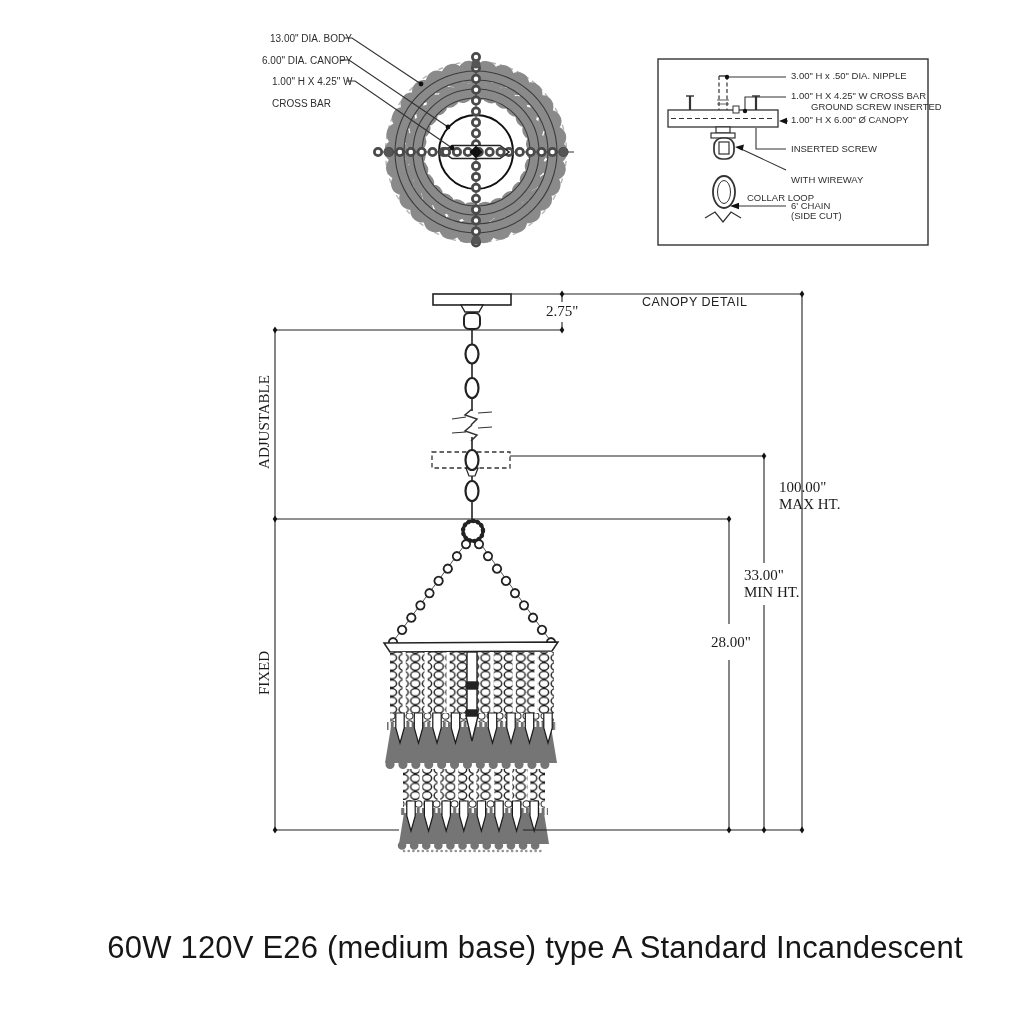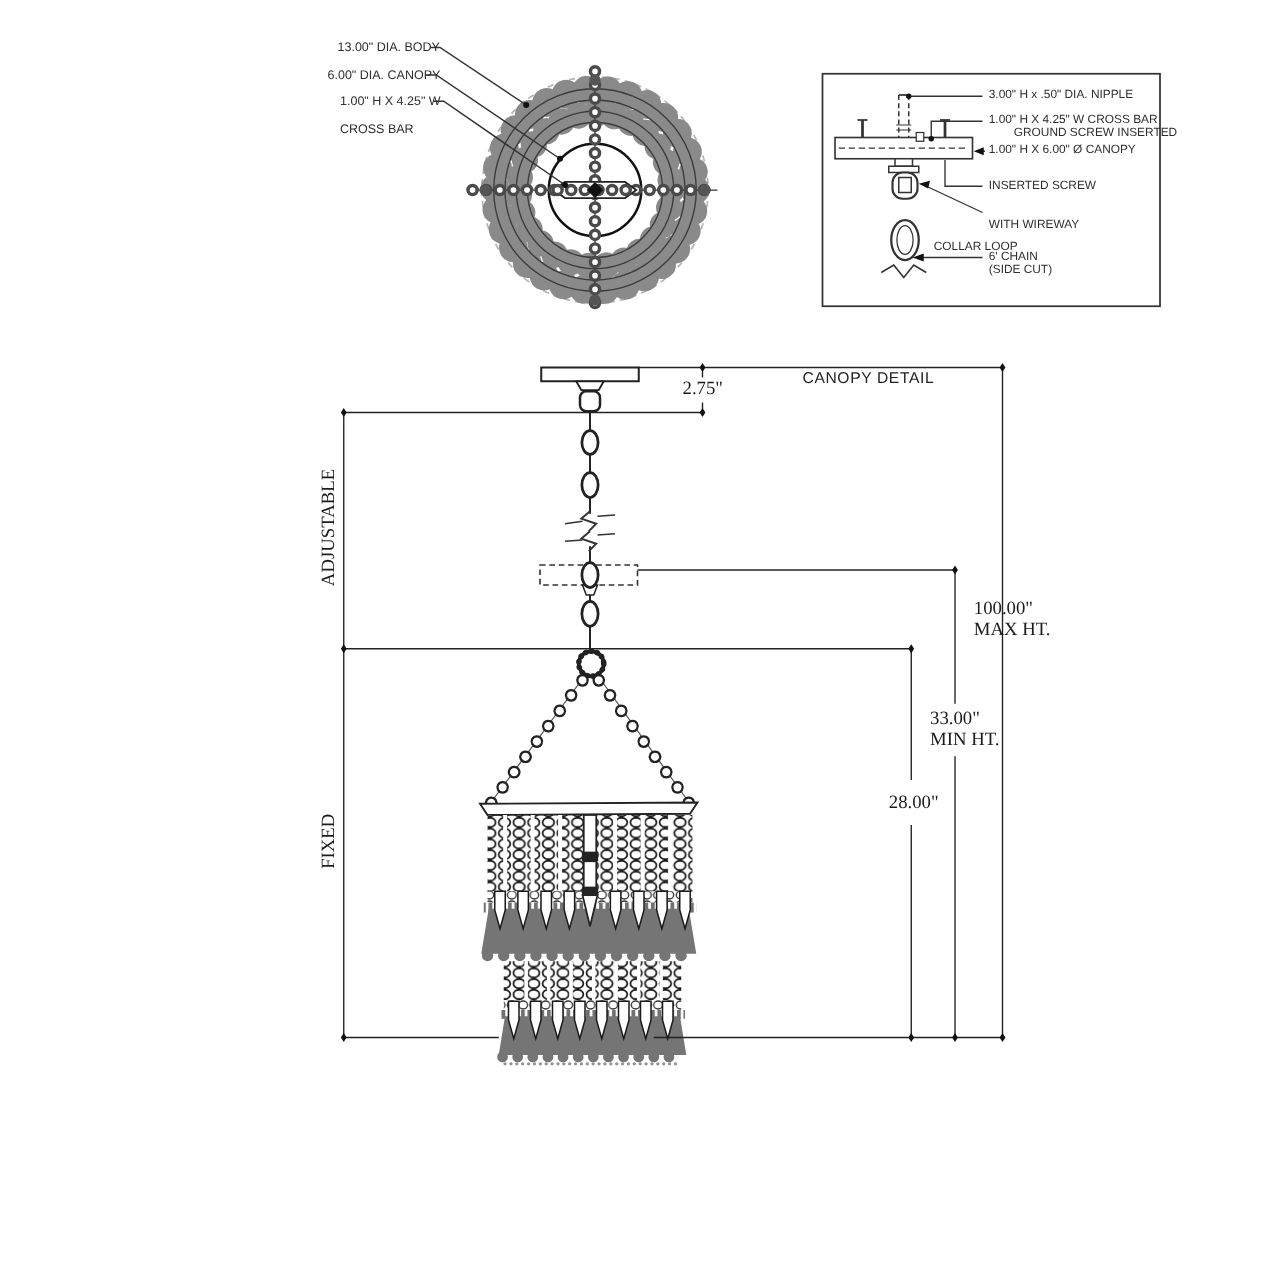--- a/index.html
+++ b/index.html
@@ -297,13 +297,14 @@
 
   <div class="dim" style="left:546px;top:303px;">2.75"</div>
   <div class="dim" style="left:779px;top:479px;">100.00"</div>
   <div class="dim" style="left:779px;top:496px;">MAX HT.</div>
   <div class="dim" style="left:744px;top:567px;">33.00"</div>
   <div class="dim" style="left:744px;top:584px;text-align:right;">MIN HT.</div>
   <div class="dim" style="left:711px;top:634px;">28.00"</div>
   <div class="vert" style="left:264px;top:422px;">ADJUSTABLE</div>
   <div class="vert" style="left:264px;top:673px;">FIXED</div>
 
+  <div class="caption" style="left:535px;top:930px;">60W 120V E26 (medium base) type A Standard Incandescent</div>
 </div>
 
 </body></html>

